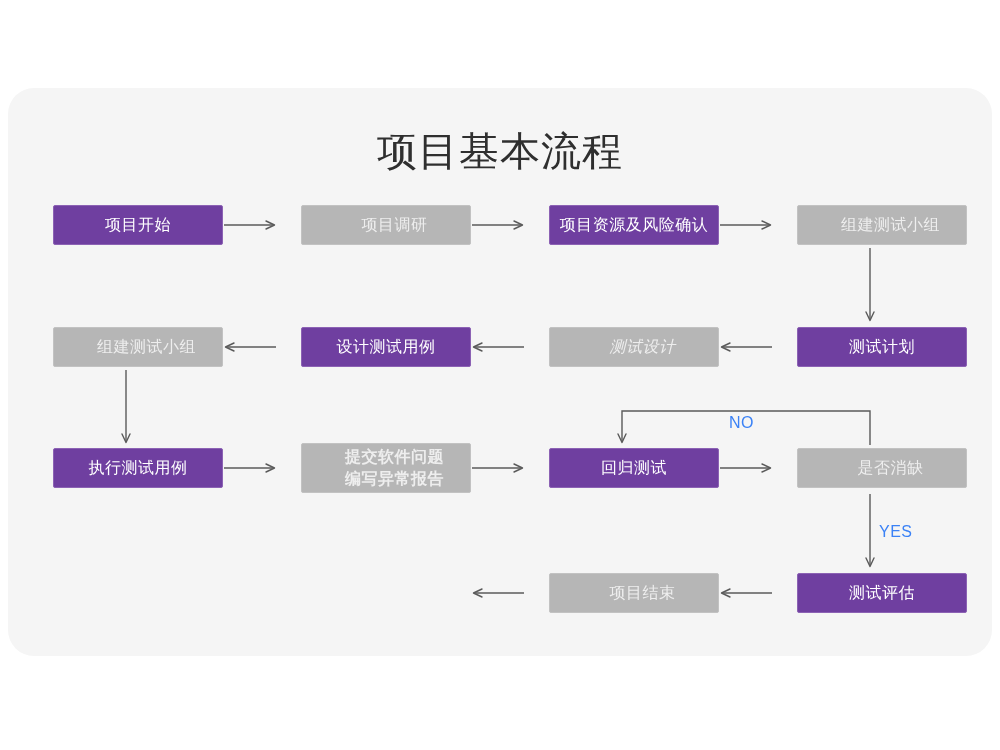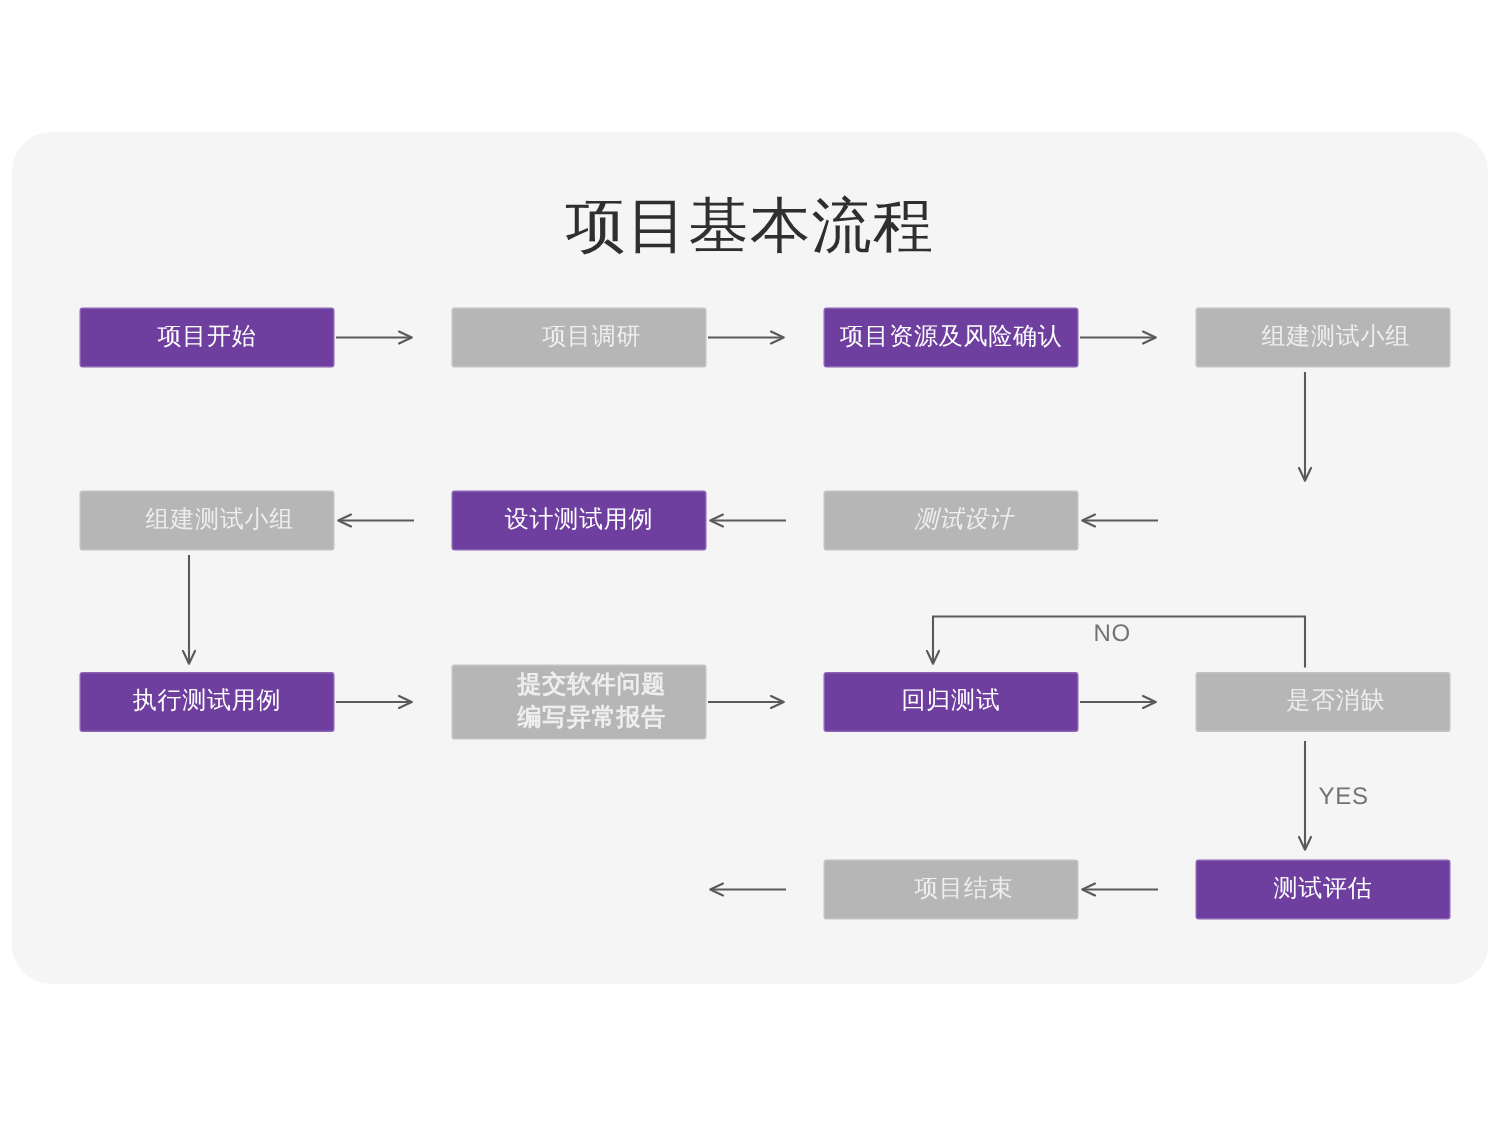--- a/index.html
+++ b/index.html
@@ -79,21 +79,21 @@
     top: 0;
     width: 1000px;
     height: 750px;
     pointer-events: none;
   }
 
   .edge-label {
     position: absolute;
     font-size: 16px;
     line-height: 20px;
-    color: #737373;
+    color: #3b82f6;
     letter-spacing: 0.5px;
     font-family: "Liberation Sans", "DejaVu Sans", sans-serif;
   }
 </style>
 </head>
 <body>
 
 <div id="stage">
 
   <div class="card"></div>
@@ -162,20 +162,21 @@
   </svg>
 
   <div class="node purple" style="left:41px; top:205px; width:170px; height:40px;">项目开始</div>
   <div class="node gray" style="left:289px; top:205px; width:170px; height:40px;">项目调研</div>
   <div class="node purple" style="left:537px; top:205px; width:170px; height:40px;">项目资源及风险确认</div>
   <div class="node gray" style="left:785px; top:205px; width:170px; height:40px;">组建测试小组</div>
 
   <div class="node gray" style="left:41px; top:327px; width:170px; height:40px;">组建测试小组</div>
   <div class="node purple" style="left:289px; top:327px; width:170px; height:40px;">设计测试用例</div>
   <div class="node gray" style="left:537px; top:327px; width:170px; height:40px;font-style:italic;">测试设计</div>
+  <div class="node purple" style="left:785px; top:327px; width:170px; height:40px;">测试计划</div>
 
   <div class="node purple" style="left:41px; top:448px; width:170px; height:40px;">执行测试用例</div>
   <div class="node gray" style="left:289px; top:443px; width:170px; height:50px;font-weight:bold;">提交软件问题
 编写异常报告</div>
   <div class="node purple" style="left:537px; top:448px; width:170px; height:40px;">回归测试</div>
   <div class="node gray" style="left:785px; top:448px; width:170px; height:40px;">是否消缺</div>
 
   <div class="node gray" style="left:537px; top:573px; width:170px; height:40px;">项目结束</div>
   <div class="node purple" style="left:785px; top:573px; width:170px; height:40px;">测试评估</div>
 

